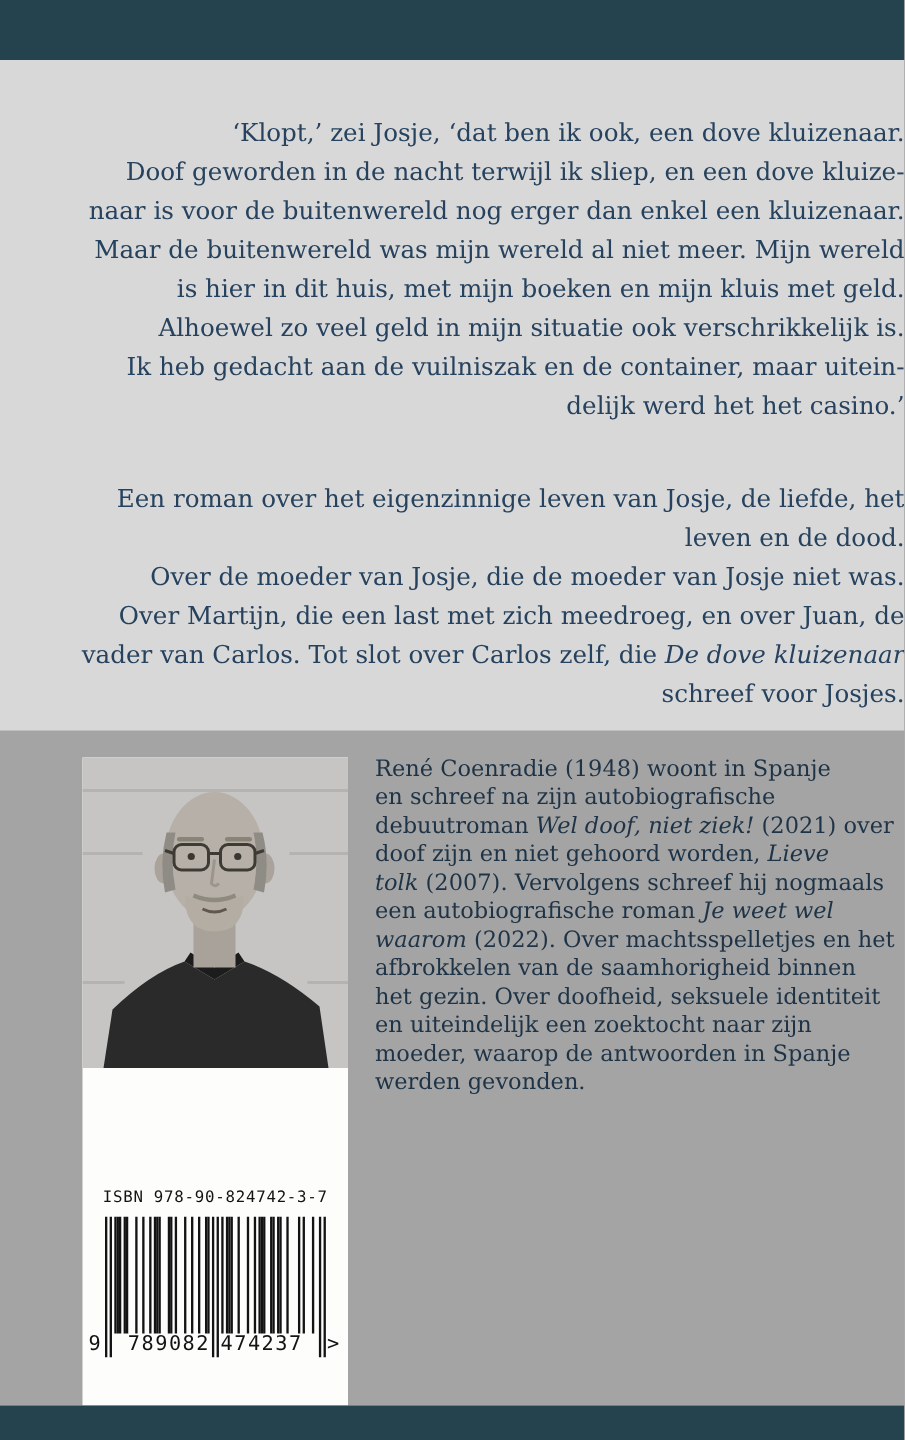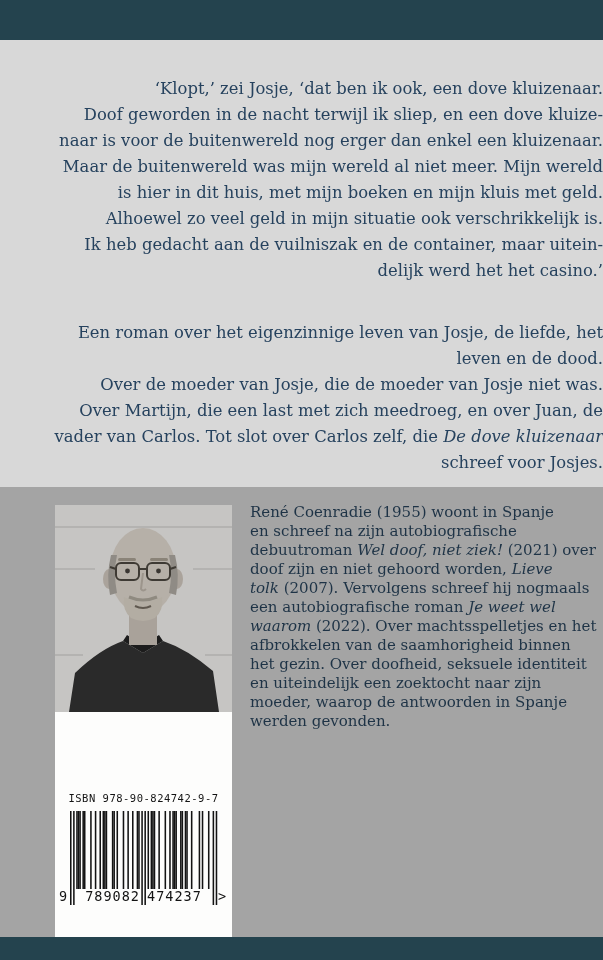--- a/index.html
+++ b/index.html
@@ -111,21 +111,21 @@
         </g>
         <circle cx="72.5" cy="66" r="2.4" fill="#3a3632"></circle>
         <circle cx="103.5" cy="66" r="2.4" fill="#3a3632"></circle>
         <path d="M88,68 L86,84 Q88,87 91,84" fill="none" stroke="#9c958c" stroke-width="2"></path>
         <path d="M69,92 Q88,101 107,92 Q109,105 100,113 Q88,119 76,113 Q67,105 69,92 Z" fill="#b3ada3"></path>
         <path d="M74,92 Q88,98 102,92" fill="none" stroke="#8f8a80" stroke-width="3"></path>
         <path d="M80,101 Q88,105 96,101" fill="none" stroke="#5f584f" stroke-width="2"></path>
       </svg>
 
       <div class="barcode-wrap">
-        <div class="isbn-label">ISBN 978-90-824742-9-7</div>
+        <div class="isbn-label">ISBN 978-90-824742-3-7</div>
         <div class="barcode">
           <svg id="barcode-bars" width="148" height="94" xmlns="http://www.w3.org/2000/svg">
               <rect x="0.00" y="0" width="1.55" height="94" fill="#131313"></rect>
               <rect x="3.10" y="0" width="1.55" height="94" fill="#131313"></rect>
               <rect x="6.20" y="0" width="1.55" height="78" fill="#131313"></rect>
               <rect x="7.75" y="0" width="1.55" height="78" fill="#131313"></rect>
               <rect x="9.30" y="0" width="1.55" height="78" fill="#131313"></rect>
               <rect x="12.40" y="0" width="1.55" height="78" fill="#131313"></rect>
               <rect x="13.95" y="0" width="1.55" height="78" fill="#131313"></rect>
               <rect x="20.15" y="0" width="1.55" height="78" fill="#131313"></rect>
@@ -166,21 +166,21 @@
               <rect x="145.70" y="0" width="1.55" height="94" fill="#131313"></rect>
             </svg>
           <span class="bc-digit bc-lead">9</span>
           <span class="bc-digit bc-g1">789082</span>
           <span class="bc-digit bc-g2">474237</span>
           <span class="bc-digit bc-chev">&gt;</span>
         </div>
       </div>
     </div>
 
-    <div class="bio"><span>René Coenradie (1955) woont in Spanje
+    <div class="bio"><span>René Coenradie (1948) woont in Spanje
 en schreef na zijn autobiografische
 debuutroman </span><i>Wel doof, niet ziek!</i><span> (2021) over
 doof zijn en niet gehoord worden, </span><i>Lieve
 tolk</i><span> (2007). Vervolgens schreef hij nogmaals
 een autobiografische roman </span><i>Je weet wel
 waarom</i><span> (2022). Over machtsspelletjes en het
 afbrokkelen van de saamhorigheid binnen
 het gezin. Over doofheid, seksuele identiteit
 en uiteindelijk een zoektocht naar zijn
 moeder, waarop de antwoorden in Spanje

